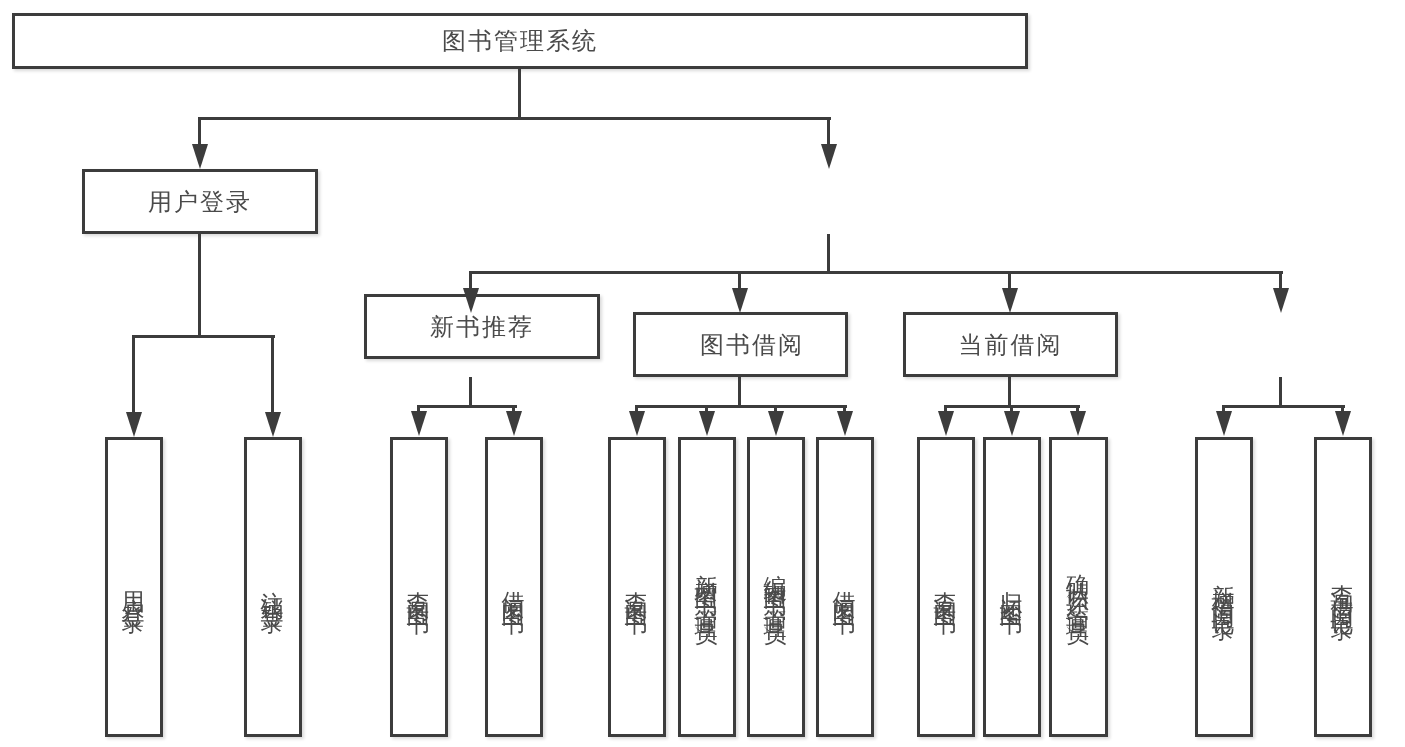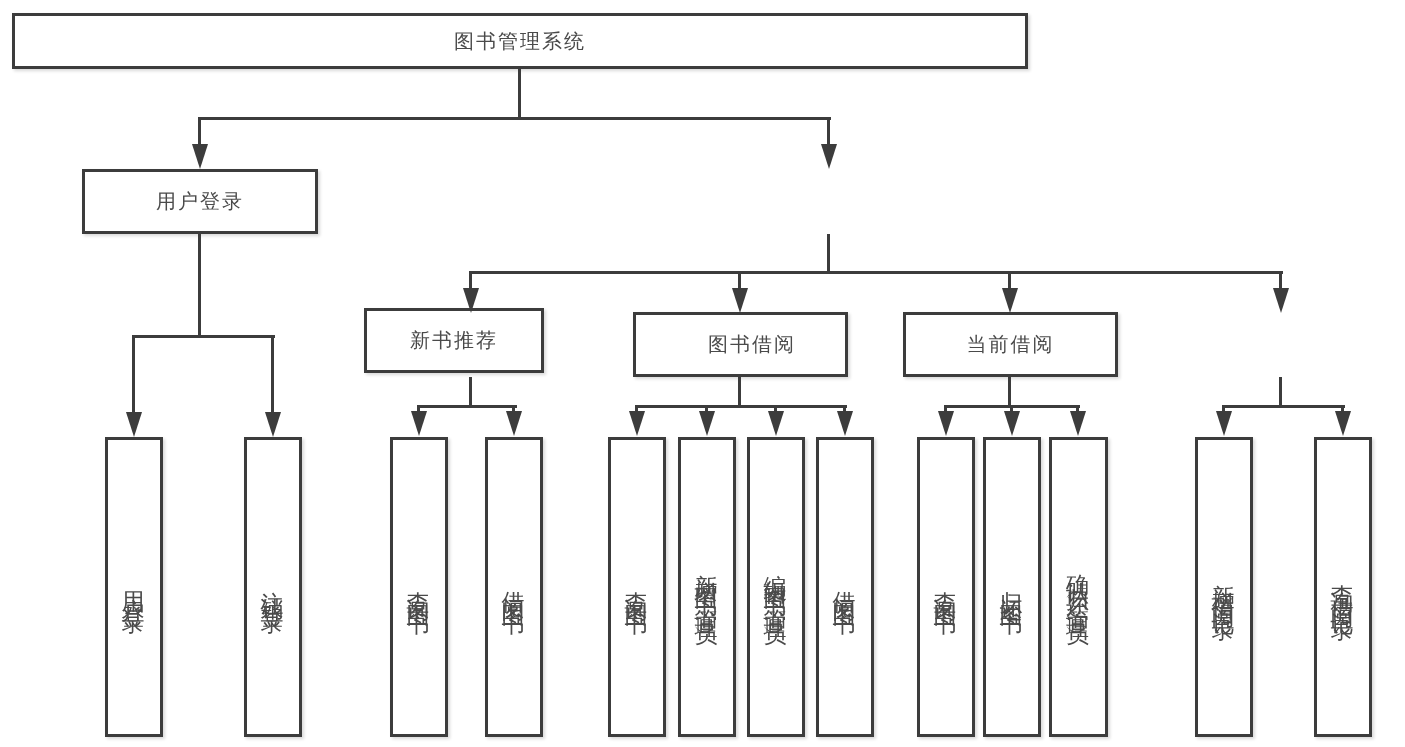--- a/index.html
+++ b/index.html
@@ -4,21 +4,21 @@
 <style>
   html,body{margin:0;padding:0;background:#ffffff;}
   .stage{
     position:relative;width:1405px;height:747px;background:#ffffff;
     font-family:"Liberation Sans",sans-serif;color:#4a4a4a;overflow:hidden;
   }
   .box{
     position:absolute;background:#ffffff;border:3px solid #3c3c3c;box-sizing:border-box;
     display:flex;align-items:center;justify-content:center;
     box-shadow:2px 2px 3px rgba(0,0,0,0.15);
-    font-size:20px;letter-spacing:2px;white-space:nowrap;
+    font-size:24px;letter-spacing:2px;white-space:nowrap;
   }
   .vtext{
     writing-mode:vertical-rl;text-orientation:mixed;
     font-size:23px;letter-spacing:7px;white-space:normal;
   }
   .line{position:absolute;background:#3c3c3c;}
   .ah{
     position:absolute;width:0;height:0;
     border-left:8px solid transparent;border-right:8px solid transparent;
     border-top:25px solid #3c3c3c;
@@ -30,21 +30,21 @@
 </style>
 </head>
 <body>
 
 <div class="stage">
 
   <div class="box" style="left:12px;top:13px;width:1016px;height:56px;">图书管理系统</div>
 
   <div class="box" style="left:82px;top:169px;width:236px;height:65px;">用户登录</div>
 
-  <div class="box" style="left:364px;top:308px;width:180px;height:65px;">新书推荐</div>
+  <div class="box" style="left:364px;top:294px;width:236px;height:65px;">新书推荐</div>
   <div class="box" style="left:633px;top:312px;width:215px;height:65px;padding-left:23px;">图书借阅</div>
   <div class="box" style="left:903px;top:312px;width:215px;height:65px;">当前借阅</div>
 
   <div class="box vtext" style="left:105px;top:437px;width:58px;height:300px;">用户登录</div>
   <div class="box vtext" style="left:244px;top:437px;width:58px;height:300px;">注销登录</div>
 
   <div class="box vtext" style="left:390px;top:437px;width:58px;height:300px;">查询图书</div>
   <div class="box vtext" style="left:485px;top:437px;width:58px;height:300px;">借阅图书</div>
 
   <div class="box vtext" style="left:608px;top:437px;width:58px;height:300px;">查询图书</div>

